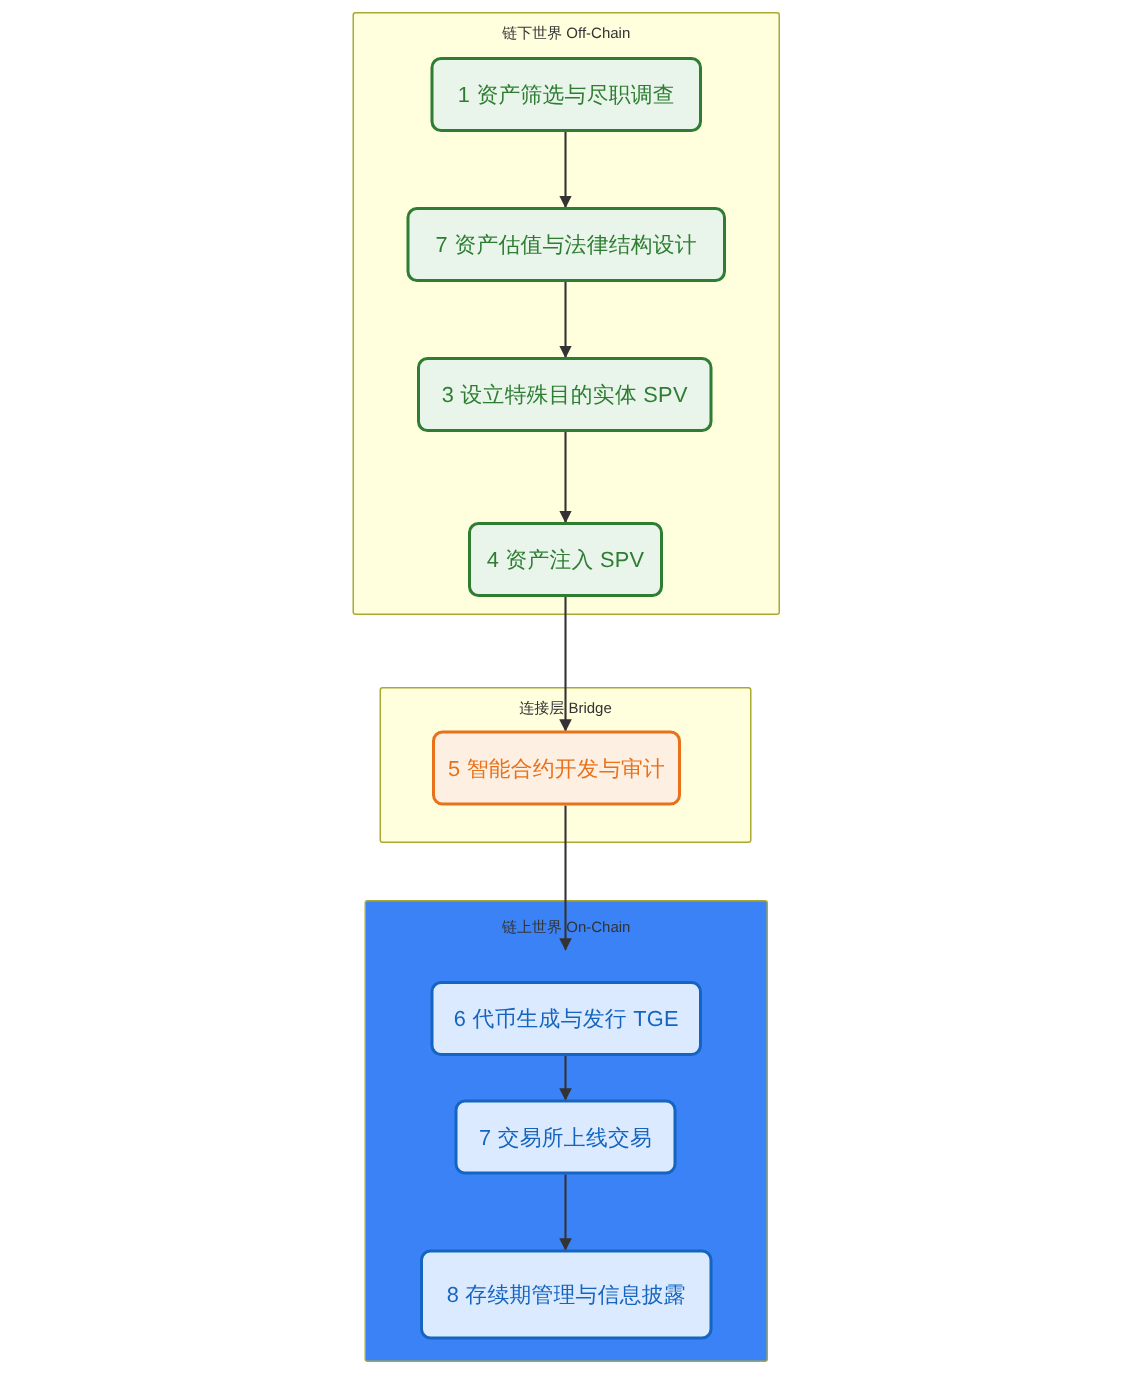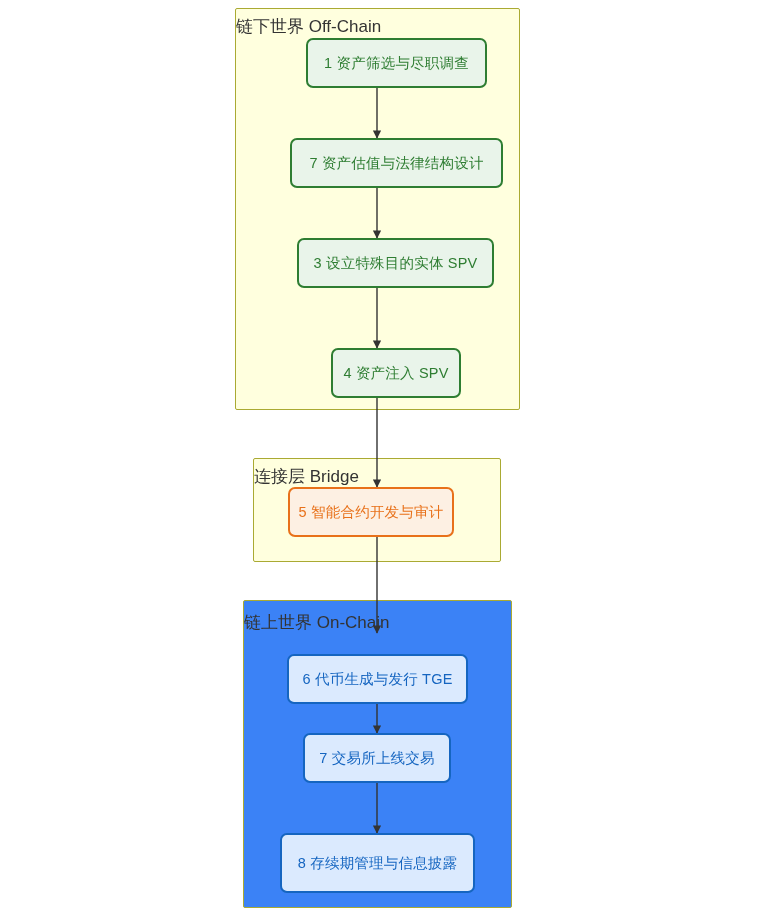--- a/index.html
+++ b/index.html
@@ -2,28 +2,28 @@
 <html><head>
 <meta charset="utf-8">
 <style>
   html,body{margin:0;padding:0;background:#ffffff;}
   body{width:760px;height:924px;position:relative;overflow:hidden;
        font-family:"Liberation Sans","DejaVu Sans",sans-serif;}
   #canvas{position:absolute;inset:0;}
 
   .subgraph{position:absolute;background:#ffffde;border:1px solid #aaaa33;
             border-radius:2px;box-sizing:border-box;}
-  .subgraph-title{position:absolute;left:0;right:0;
-                  font-size:17px;color:#333333;white-space:nowrap;}
+  .subgraph-title{position:absolute;left:0;right:0;text-align:center;
+                  font-size:10px;color:#333333;white-space:nowrap;}
 
   .node{position:absolute;box-sizing:border-box;border-radius:7px;
         display:flex;align-items:center;justify-content:center;
         font-size:14.5px;white-space:nowrap;letter-spacing:.2px;}
 
-  .node.green{background:#e9f4ea;border:2px solid #2e7d32;color:#2e7d32;margin-left:19px;}
+  .node.green{background:#e9f4ea;border:2px solid #2e7d32;color:#2e7d32;}
   .node.orange{background:#fdf0e3;border:2px solid #e8711a;color:#e8711a;}
   .node.blue{background:#dbeafe;border:2px solid #1565c0;color:#1565c0;}
 
   svg.edges{position:absolute;left:0;top:0;width:760px;height:924px;
             overflow:visible;pointer-events:none;}
 </style>
 </head>
 <body>
 
 <div id="canvas">

